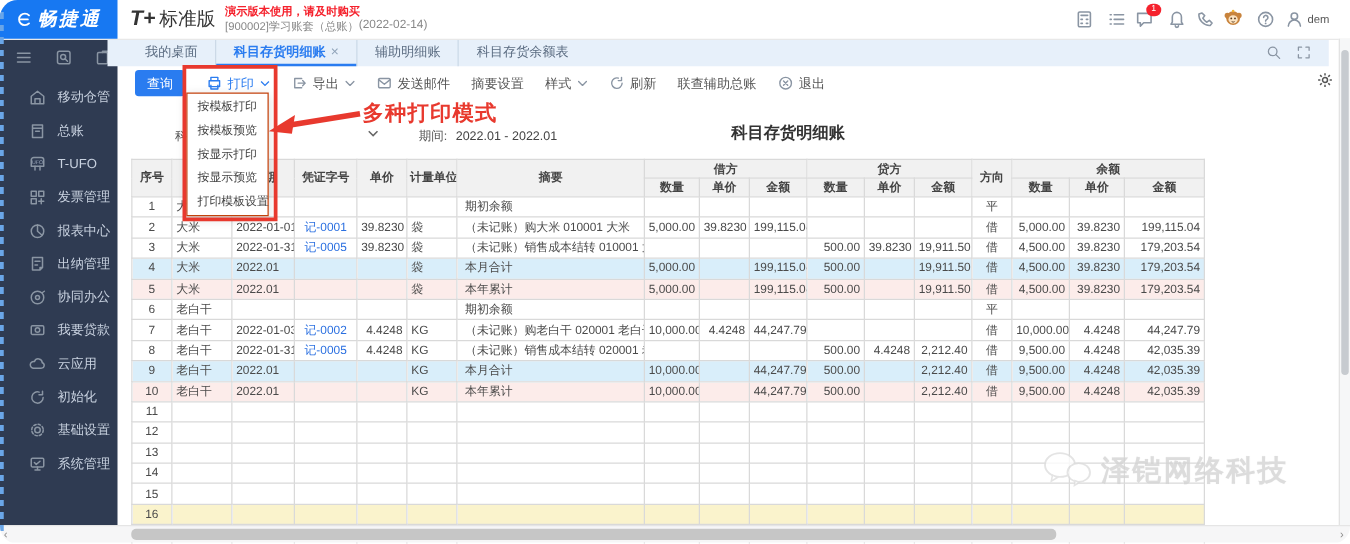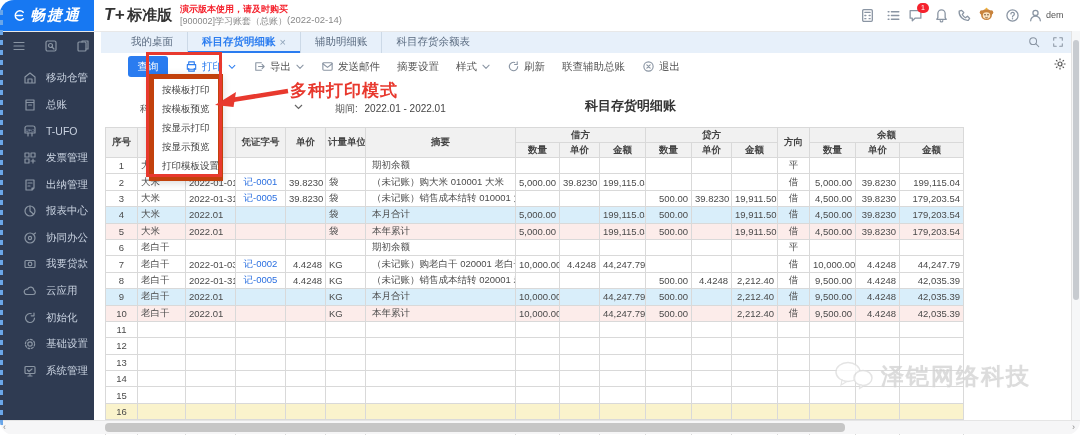--- a/index.html
+++ b/index.html
@@ -11,53 +11,53 @@
   
   .left-dash{position:absolute;left:0;top:0;width:3px;height:435px;z-index:90;
     background:repeating-linear-gradient(180deg,#6aa6e8 0 5px,rgba(0,0,0,0) 5px 10px);}
 
   
   .top-header{position:absolute;left:0;top:0;width:1080px;height:31px;background:#fff;border-bottom:1px solid #e8e8e8;z-index:30;}
   .logo-box{position:absolute;left:0;top:0;width:94px;height:31px;background:#1778f2;color:#fff;display:flex;align-items:center;justify-content:center;gap:4px;}
   .logo-text{font-size:15px;font-weight:bold;font-style:italic;letter-spacing:2px;}
   .product{position:absolute;left:104px;top:5px;color:#333;}
   .product b{font-size:17px;font-style:italic;}
-  .product span{font-size:15px;font-weight:bold;margin-left:3px;}
+  .product span{font-size:15px;font-weight:normal;margin-left:3px;}
   .demo-stack{position:absolute;left:180px;top:3px;line-height:12px;white-space:nowrap;}
   .demo-notice{color:#f5222d;font-size:9px;font-weight:bold;}
   .account-info{color:#888;font-size:9px;}
   .login-date{position:absolute;left:287px;top:14px;color:#888;font-size:9.5px;}
   .search-box{position:absolute;left:688px;top:5px;width:162px;height:20px;border:1px solid #ccd2d9;border-radius:3px;background:#fff;}
   .search-box input{position:absolute;left:6px;top:1px;width:130px;height:16px;border:none;outline:none;font-size:9.5px;color:#555;background:transparent;}
   .search-box input::placeholder{color:#b3bac2;}
   .search-box .mag{position:absolute;right:5px;top:3px;}
   .hicon{position:absolute;top:8px;width:15px;height:15px;cursor:pointer;}
   .badge{position:absolute;left:9px;top:-5px;min-width:10px;height:10px;border-radius:5px;background:#f5222d;color:#fff;font-size:7px;line-height:10px;text-align:center;padding:0 1px;}
   .username{position:absolute;left:1046px;top:10px;font-size:9px;color:#555;}
 
   
   .sidebar{position:absolute;left:0;top:31px;width:94px;height:389px;background:#2f3b52;z-index:20;}
   .sb-top{display:flex;align-items:center;gap:18px;padding:8px 0 6px 12px;}
   .sb-items{padding-top:6px;}
   .sb-item{display:flex;align-items:center;gap:9px;height:26.6px;padding-left:23px;color:#c9d2e0;font-size:10.5px;cursor:pointer;white-space:nowrap;}
   .sb-item svg{stroke:#9aa7bb;}
 
   
-  .tabbar{position:absolute;left:101px;top:31px;width:977px;height:22px;background:#e7f0fa;z-index:21;}
+  .tabbar{position:absolute;left:86px;top:31px;width:977px;height:22px;background:#e7f0fa;z-index:21;}
   .tabs{position:absolute;left:16px;top:0;height:22px;display:flex;align-items:center;}
   .tab{position:relative;height:22px;display:flex;align-items:center;gap:4px;padding:0 14px;font-size:10.5px;color:#5a6b80;cursor:pointer;border-right:1px solid #ccd9e7;}
   .tab:last-child{border-right:none;}
   .tab.active{color:#2a7cf0;font-weight:bold;}
   .tab.active:after{content:"";position:absolute;left:0;bottom:0;width:100%;height:2px;background:#2a7cf0;}
   .tab .close{color:#8fa3b8;font-weight:normal;font-size:11px;}
   .tab-right{position:absolute;right:14px;top:5px;display:flex;gap:12px;}
 
   
   .toolbar{position:absolute;left:108px;top:56px;height:21px;display:flex;align-items:center;gap:17px;font-size:10.5px;color:#555;z-index:22;}
-  .btn-query{width:40px;height:21px;background:#2a7cf0;color:#fff;border:none;border-radius:3px;font-size:10.5px;cursor:pointer;margin-left:20px;}
+  .btn-query{width:40px;height:21px;background:#2a7cf0;color:#fff;border:none;border-radius:3px;font-size:10.5px;cursor:pointer;}
   .tb-item{display:flex;align-items:center;gap:4px;cursor:pointer;white-space:nowrap;}
   .tb-item svg{stroke:#8a95a3;}
   .tb-item.blue{color:#2a7cf0;}
   .tb-item.blue svg{stroke:#2a7cf0;}
   .chev{margin-left:1px;}
   .gear-btn{position:absolute;left:1053px;top:57px;cursor:pointer;z-index:22;}
 
   
   .lbl-subject{position:absolute;left:140px;top:102px;font-size:10px;color:#555;z-index:10;}
   .subject-select{position:absolute;left:165px;top:98px;width:140px;height:18px;cursor:pointer;z-index:10;}
@@ -90,21 +90,21 @@
   .h-thumb{position:absolute;left:105px;top:2px;width:740px;height:9px;background:#c6c6c6;border-radius:4px;}
   .h-arrow{position:absolute;top:0;font-size:9px;color:#8d8d8d;line-height:13px;}
   .h-arrow.l{left:3px;} .h-arrow.r{right:5px;}
 
   
   .watermark{position:absolute;left:833px;top:360px;display:flex;align-items:center;gap:6px;opacity:.8;z-index:8;pointer-events:none;}
   .watermark .wm-text{font-size:23px;font-weight:bold;color:#d4d4d4;letter-spacing:2px;white-space:nowrap;
     text-shadow:0 0 1px #e9e9e9;}
 
   
-  .print-menu{position:absolute;left:149px;top:74px;width:64px;background:#fff;border:5px solid #c2410c;
+  .print-menu{position:absolute;left:149px;top:74px;width:64px;background:#fff;border:1px solid #c2410c;
     box-shadow:0 2px 8px rgba(0,0,0,.15);z-index:50;padding:1px 0;}
   .pm-item{height:19px;line-height:19px;padding-left:8px;font-size:9.5px;color:#444;cursor:pointer;white-space:nowrap;}
   .red-rect{position:absolute;left:146px;top:52px;width:70px;height:119px;border:3px solid #e8392e;z-index:60;pointer-events:none;}
   .red-arrow{position:absolute;left:212px;top:84px;z-index:60;pointer-events:none;}
   .annotation{position:absolute;left:290px;top:79px;font-size:17px;font-weight:bold;color:#e8392e;letter-spacing:1px;z-index:60;}
 </style>
 </head>
 <body>
 
 <div id="app">
@@ -209,30 +209,30 @@
         <svg width="14" height="14" viewBox="0 0 14 14">
             <rect class="ic" x="2" y="2" width="4" height="4"></rect>
             <rect class="ic" x="8" y="2" width="4" height="4"></rect>
             <rect class="ic" x="2" y="8" width="4" height="4"></rect>
             <path class="ic" d="M10 8v4M8 10h4"></path>
           </svg>
         <span>发票管理</span>
       </div>
       <div class="sb-item">
         <svg width="14" height="14" viewBox="0 0 14 14">
-            <path class="ic" d="M3 2h8v8l-2 2H3zM5 5h4M5 8h2M9 10h2l-2 2z"></path>
-          </svg>
-        <span>出纳管理</span>
-      </div>
-      <div class="sb-item">
-        <svg width="14" height="14" viewBox="0 0 14 14">
             <circle class="ic" cx="7" cy="7" r="5"></circle>
             <path class="ic" d="M7 2v5l3.7 3.2"></path>
           </svg>
         <span>报表中心</span>
+      </div>
+      <div class="sb-item">
+        <svg width="14" height="14" viewBox="0 0 14 14">
+            <path class="ic" d="M3 2h8v8l-2 2H3zM5 5h4M5 8h2M9 10h2l-2 2z"></path>
+          </svg>
+        <span>出纳管理</span>
       </div>
       <div class="sb-item">
         <svg width="14" height="14" viewBox="0 0 14 14">
             <circle class="ic" cx="7" cy="7" r="5"></circle>
             <circle class="ic" cx="7" cy="7" r="1.6"></circle>
             <path class="ic" d="M11 3l1.5-1"></path>
           </svg>
         <span>协同办公</span>
       </div>
       <div class="sb-item">

